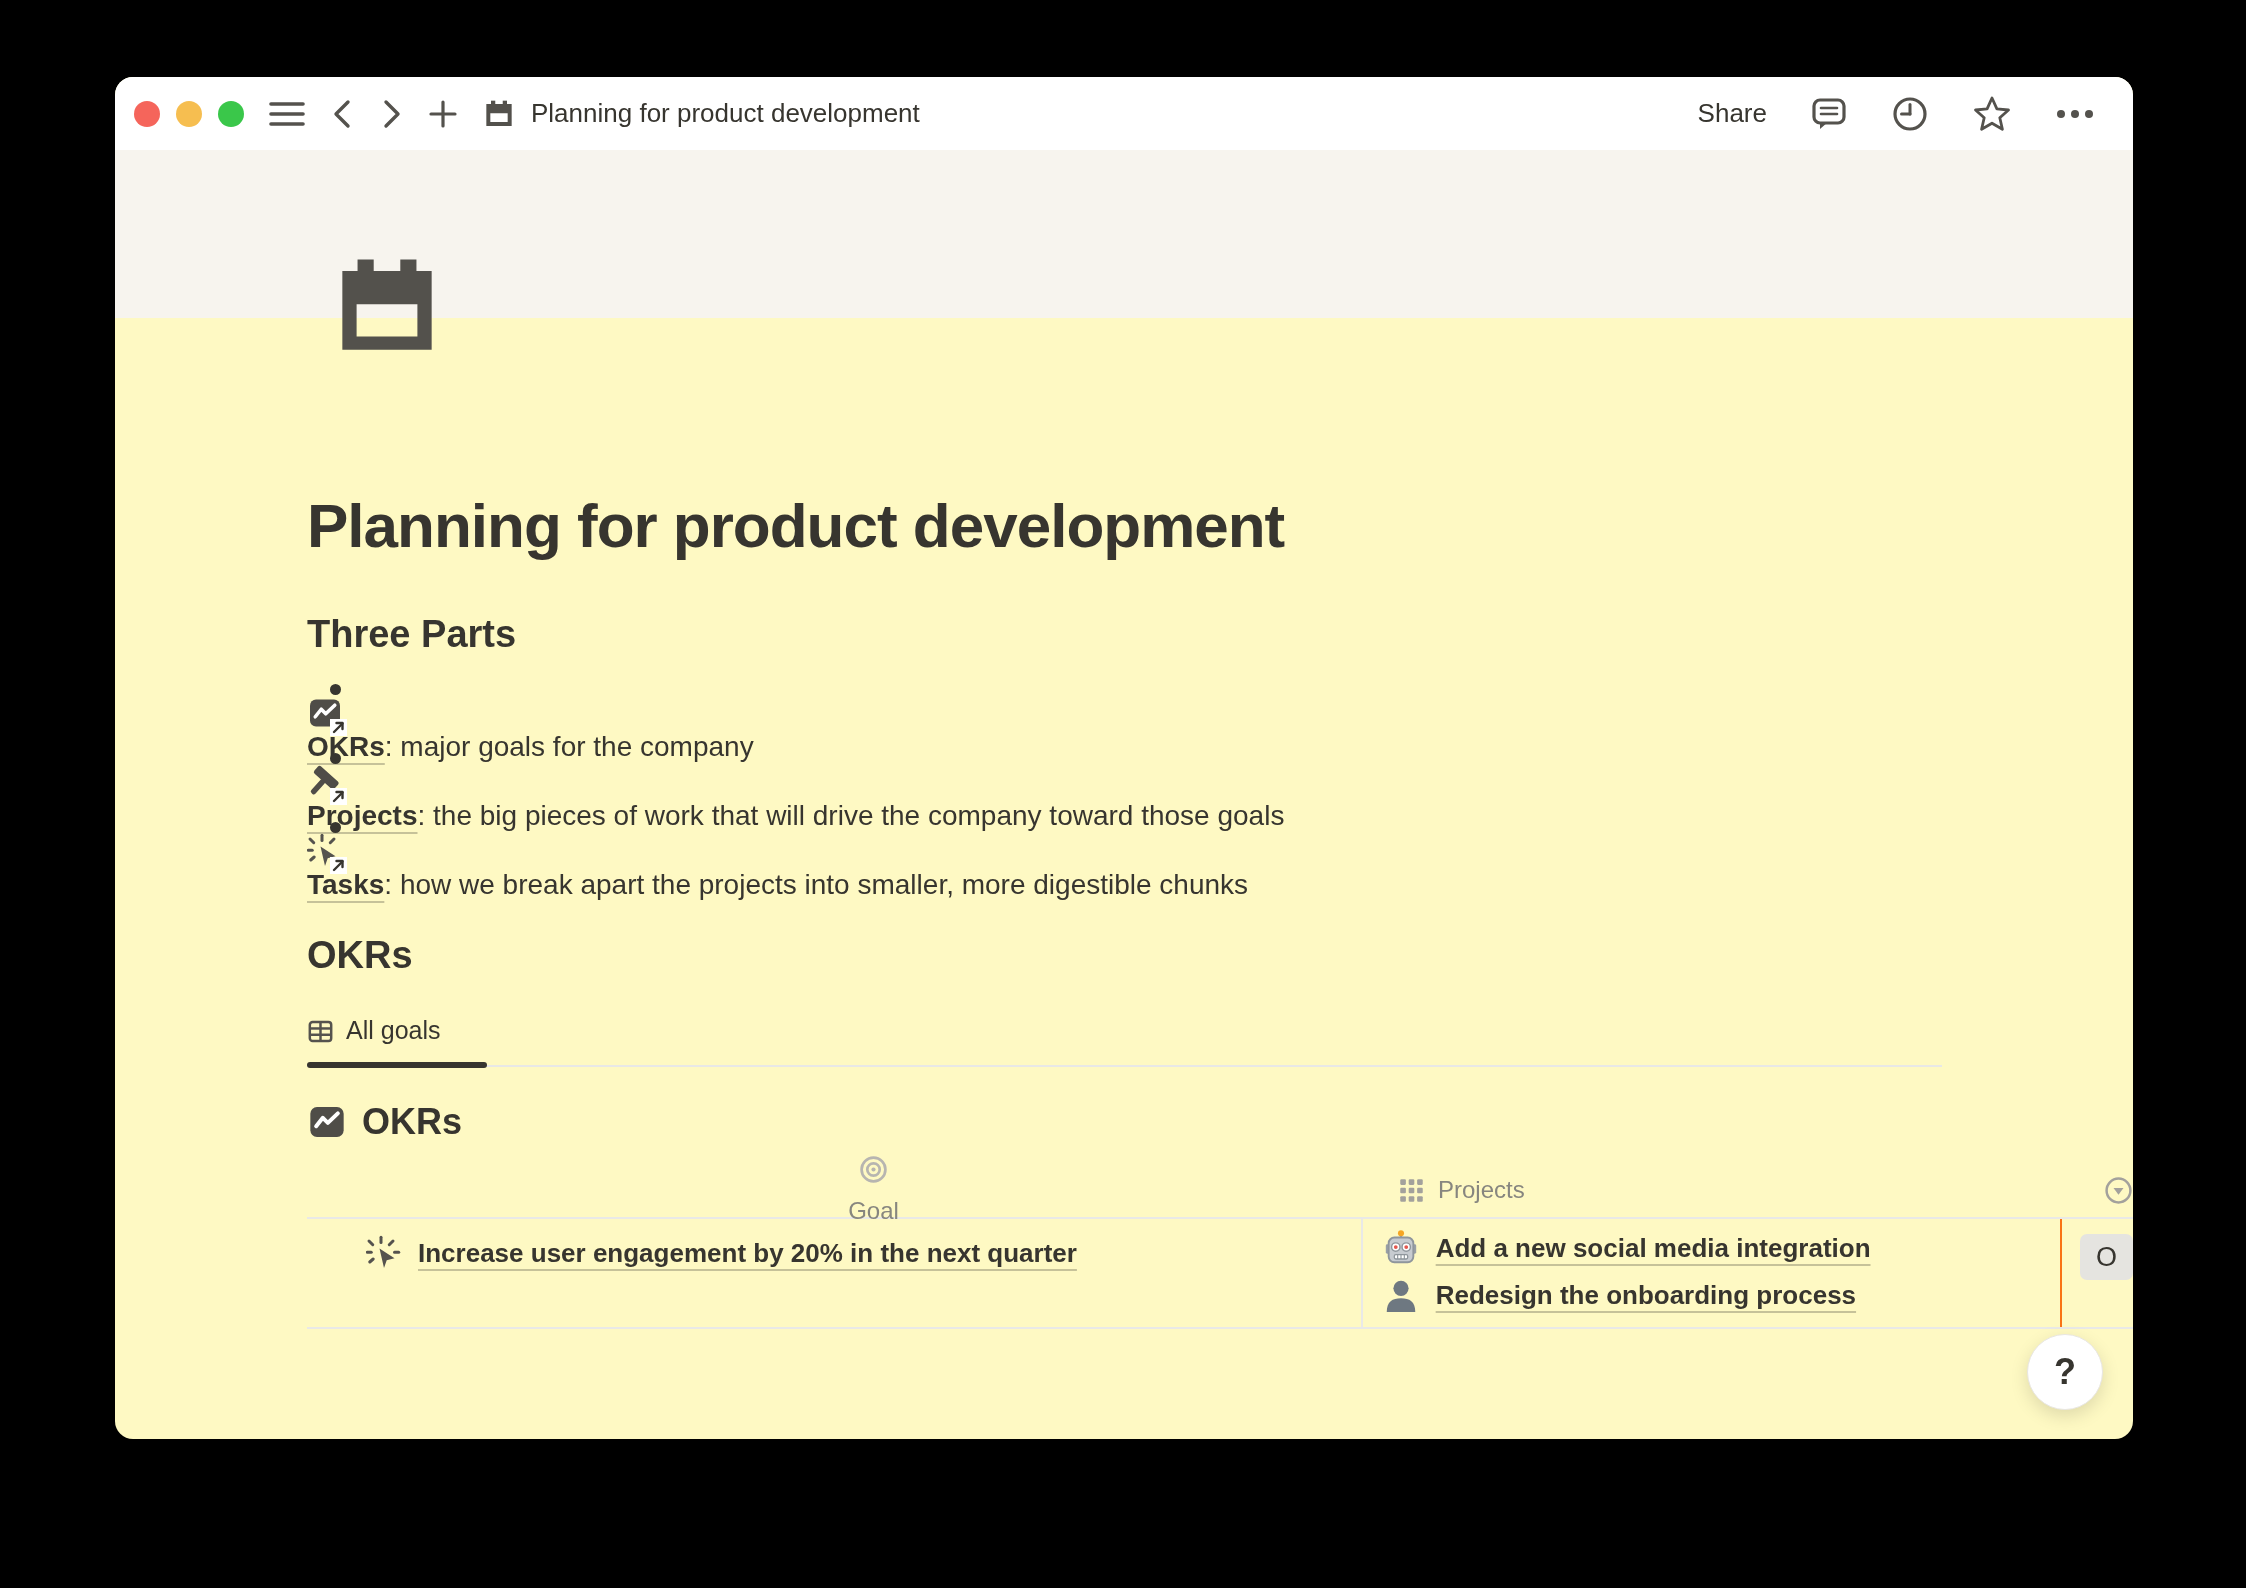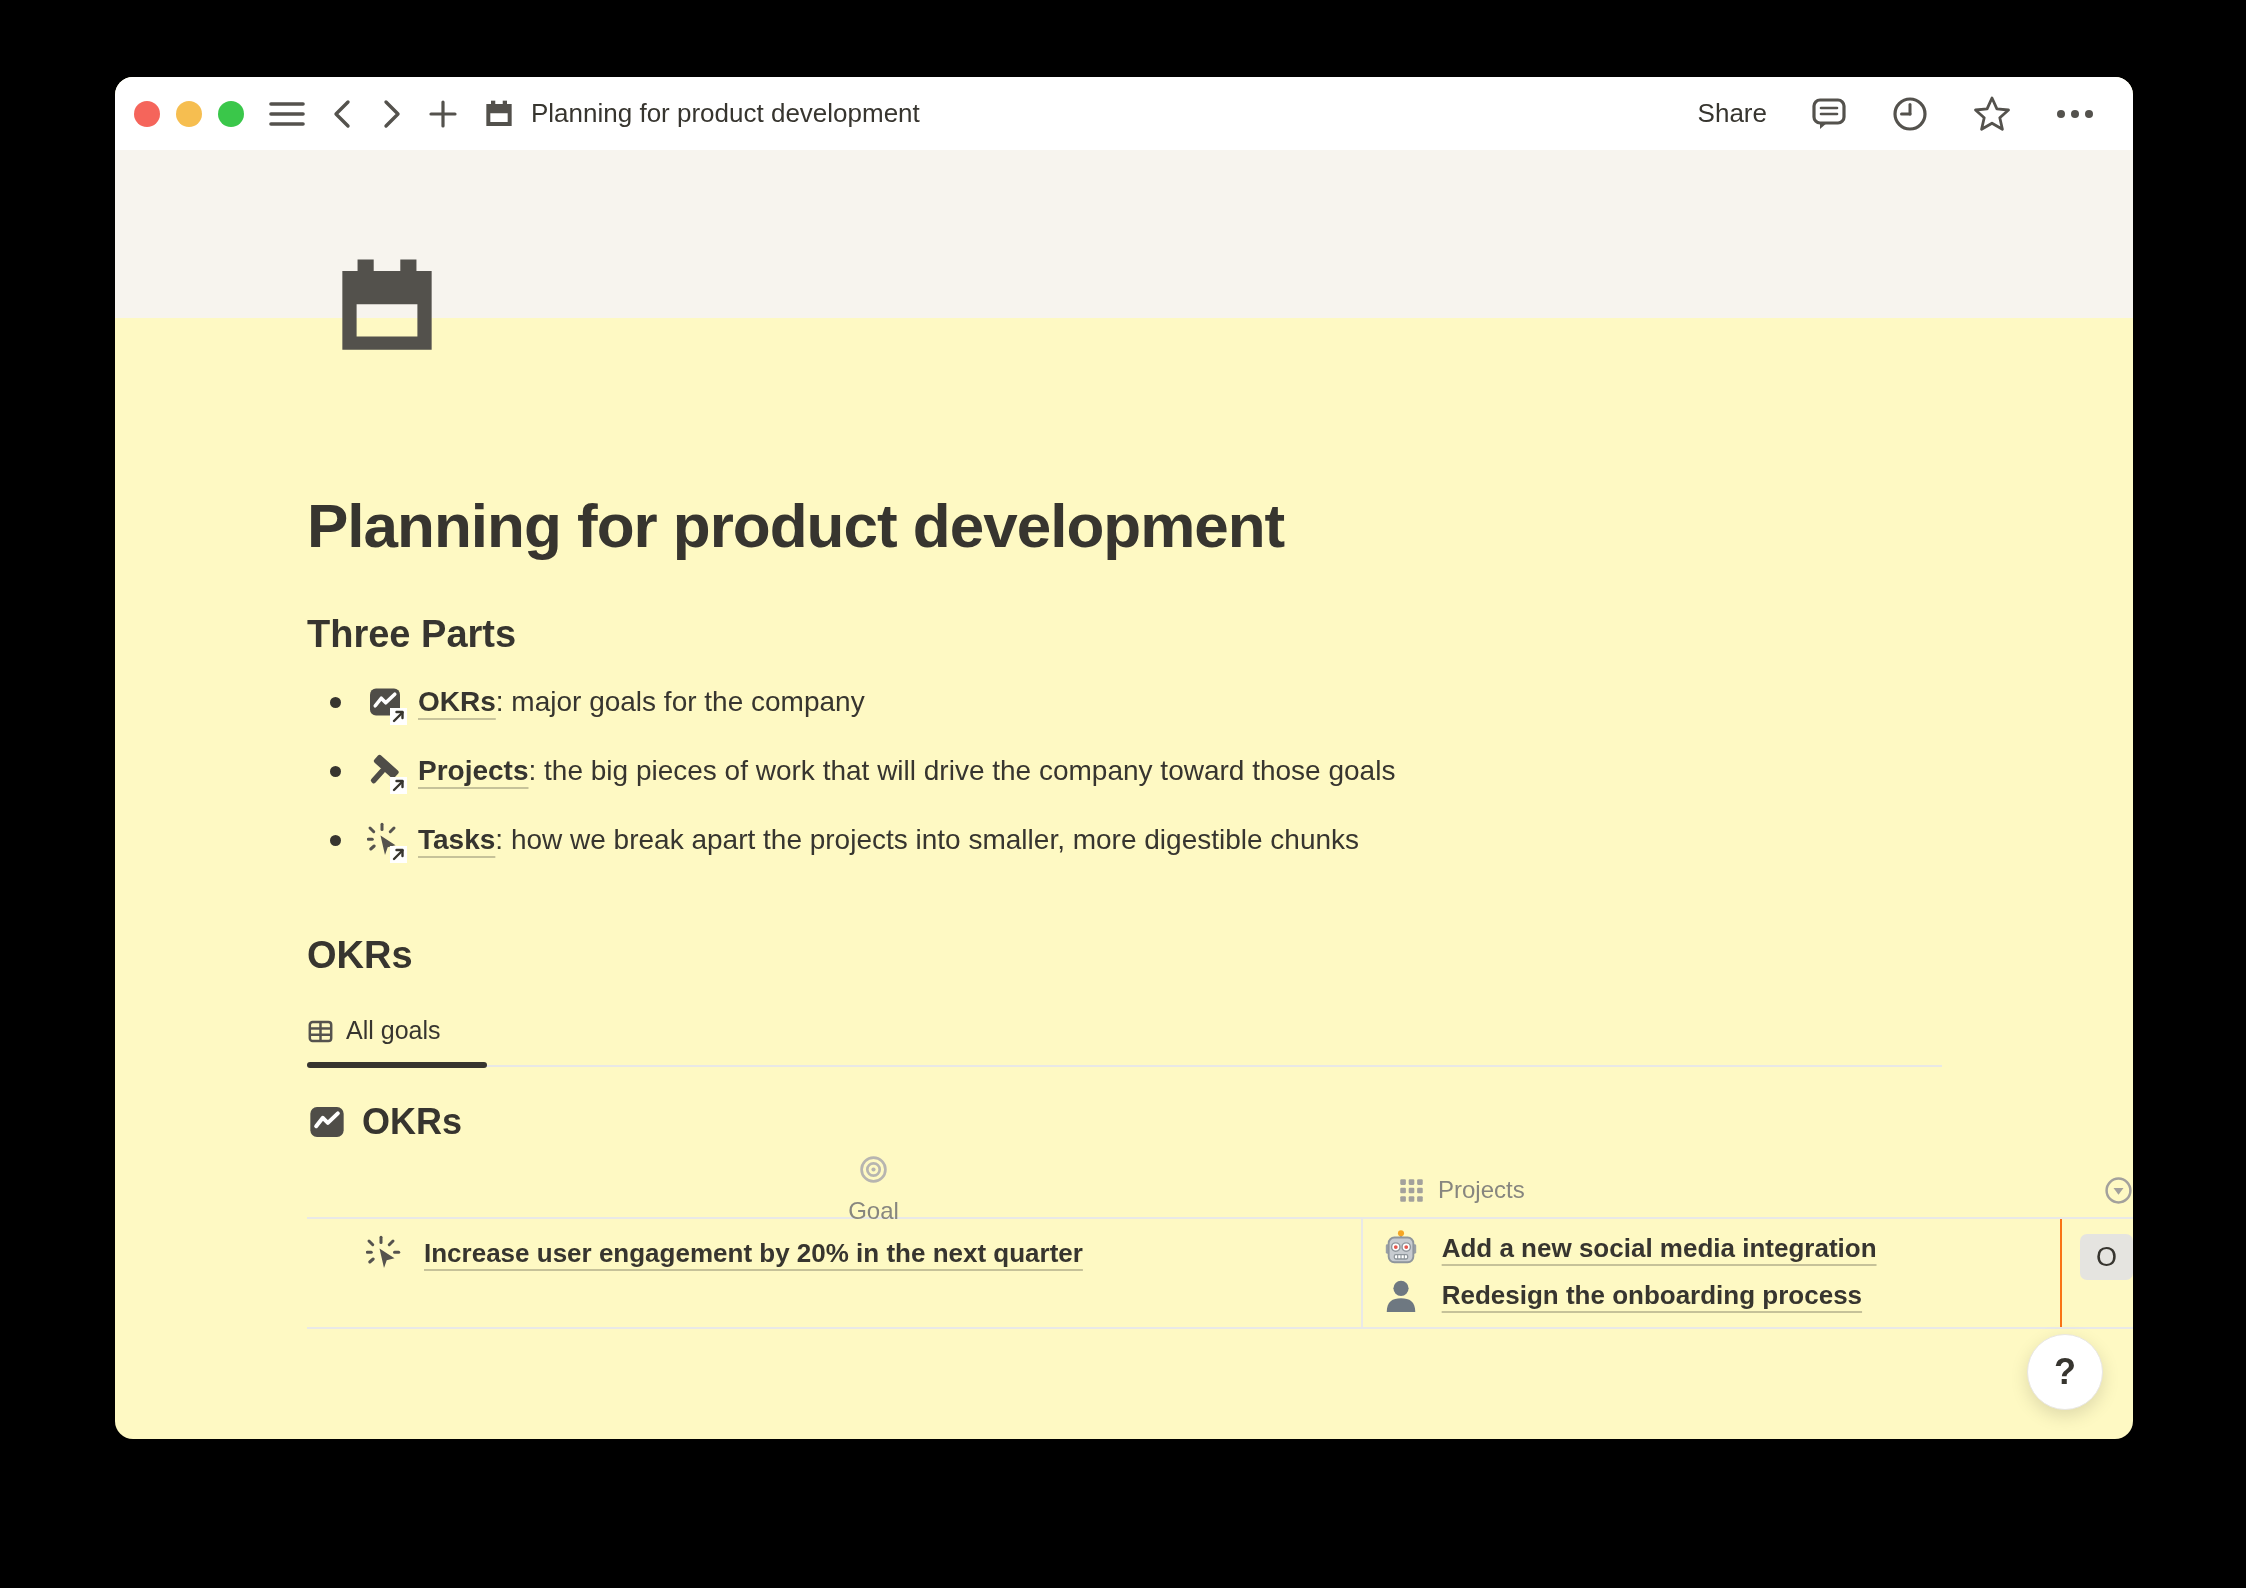--- a/index.html
+++ b/index.html
@@ -20,21 +20,21 @@
   .content { position:relative; padding:0 0 0 192px; }
   .page-icon { position:absolute; left:215px; top:-68px; width:114px; height:114px; }
 
   h1.page-title { padding-top:172px; font-size:62px; font-weight:700; letter-spacing:-1px; color:#37352F; }
   h2.h2 { font-size:38px; font-weight:700; color:#37352F; }
   .h2-three { margin-top:52px; }
   .h2-okrs { margin-top:76px; }
 
   
   ul.bullets { list-style:none; margin-top:28px; }
-  ul.bullets li { display:flex; align-items:center; height:36px; margin-bottom:33px; }
+  ul.bullets li { display:flex; height:36px; margin-bottom:33px;flex-direction:column; }
   .dot { width:11px; height:11px; border-radius:50%; background:#37352F; margin:0 26px 0 23px; flex:none; }
   .b-icon { position:relative; width:36px; height:36px; margin-right:15px; flex:none; }
   .b-icon .arrow-badge { position:absolute; right:-4px; bottom:-5px; width:17px; height:17px; background:#fff; display:flex; align-items:center; justify-content:center; }
   .b-text { font-size:28px; color:#37352F; }
   .b-link { font-weight:700; text-decoration:underline; text-decoration-color:rgba(55,53,47,.28); text-decoration-thickness:2px; text-underline-offset:7px; }
 
   
   .tabs { margin-top:39px; width:1635px; border-bottom:2px solid #E8E8E6; }
   .tab { position:relative; display:inline-flex; align-items:flex-end; gap:12px; padding:0 46px 20px 0; font-size:25px; font-weight:500; color:#37352F; }
   .tab.active::after { content:""; position:absolute; left:0; right:0; bottom:-3px; height:6px; border-radius:3px; background:#37352F; }
@@ -44,21 +44,21 @@
   .db-title .t { font-size:36px; font-weight:700; color:#37352F; }
   .db-table { margin-top:20px; width:1826px; font-size:26px; }
   .db-head { display:flex; height:54px; align-items:center; color:#87867F; font-size:24px; }
   .c1 { width:1071px; } .c2 { width:710px; } .c3 { flex:1; }
   .db-head .c1 { padding-left:62px;flex-direction:column; } .db-head .c2 { padding-left:20px; } .db-head .c3 { padding-left:16px; }
   .head-cell { display:flex; align-items:center; gap:13px; }
   .db-row { display:flex; border-top:2px solid #E9E9E7; border-bottom:2px solid #E9E9E7; height:112px; }
   .db-row .c1 { border-right:2px solid #E9E9E7; padding:16px 20px 0 59px; }
   .db-row .c2 { border-right:2px solid #f97316; padding:10px 0 0 19px; }
   .db-row .c3 { padding:15px 0 0 18px; }
-  .cell-line { display:flex; align-items:center; gap:22px; }
+  .cell-line { display:flex; align-items:center; gap:16px; }
   .c2 .cell-line + .cell-line { margin-top:9px; }
   .cell-link { font-weight:600; color:#37352F; text-decoration:underline; text-decoration-color:rgba(55,53,47,.28); text-decoration-thickness:2px; text-underline-offset:7px; white-space:nowrap; }
   .cell-emoji { width:38px; height:38px; flex:none; }
   .pill { display:inline-block; height:46px; line-height:46px; padding:0 16px; border-radius:7px; background:#E5E4E0; color:#37352F; font-size:27px; white-space:nowrap; }
 
   
   .help-btn { position:absolute; left:1912px; top:1257px; width:76px; height:76px; border-radius:50%; background:#fff; border:1px solid #E8E6E2; box-shadow:0 6px 18px rgba(0,0,0,.13); display:flex; align-items:center; justify-content:center; font-size:36px; font-weight:600; color:#37352F; }
 
   svg { display:block; }
 </style>

